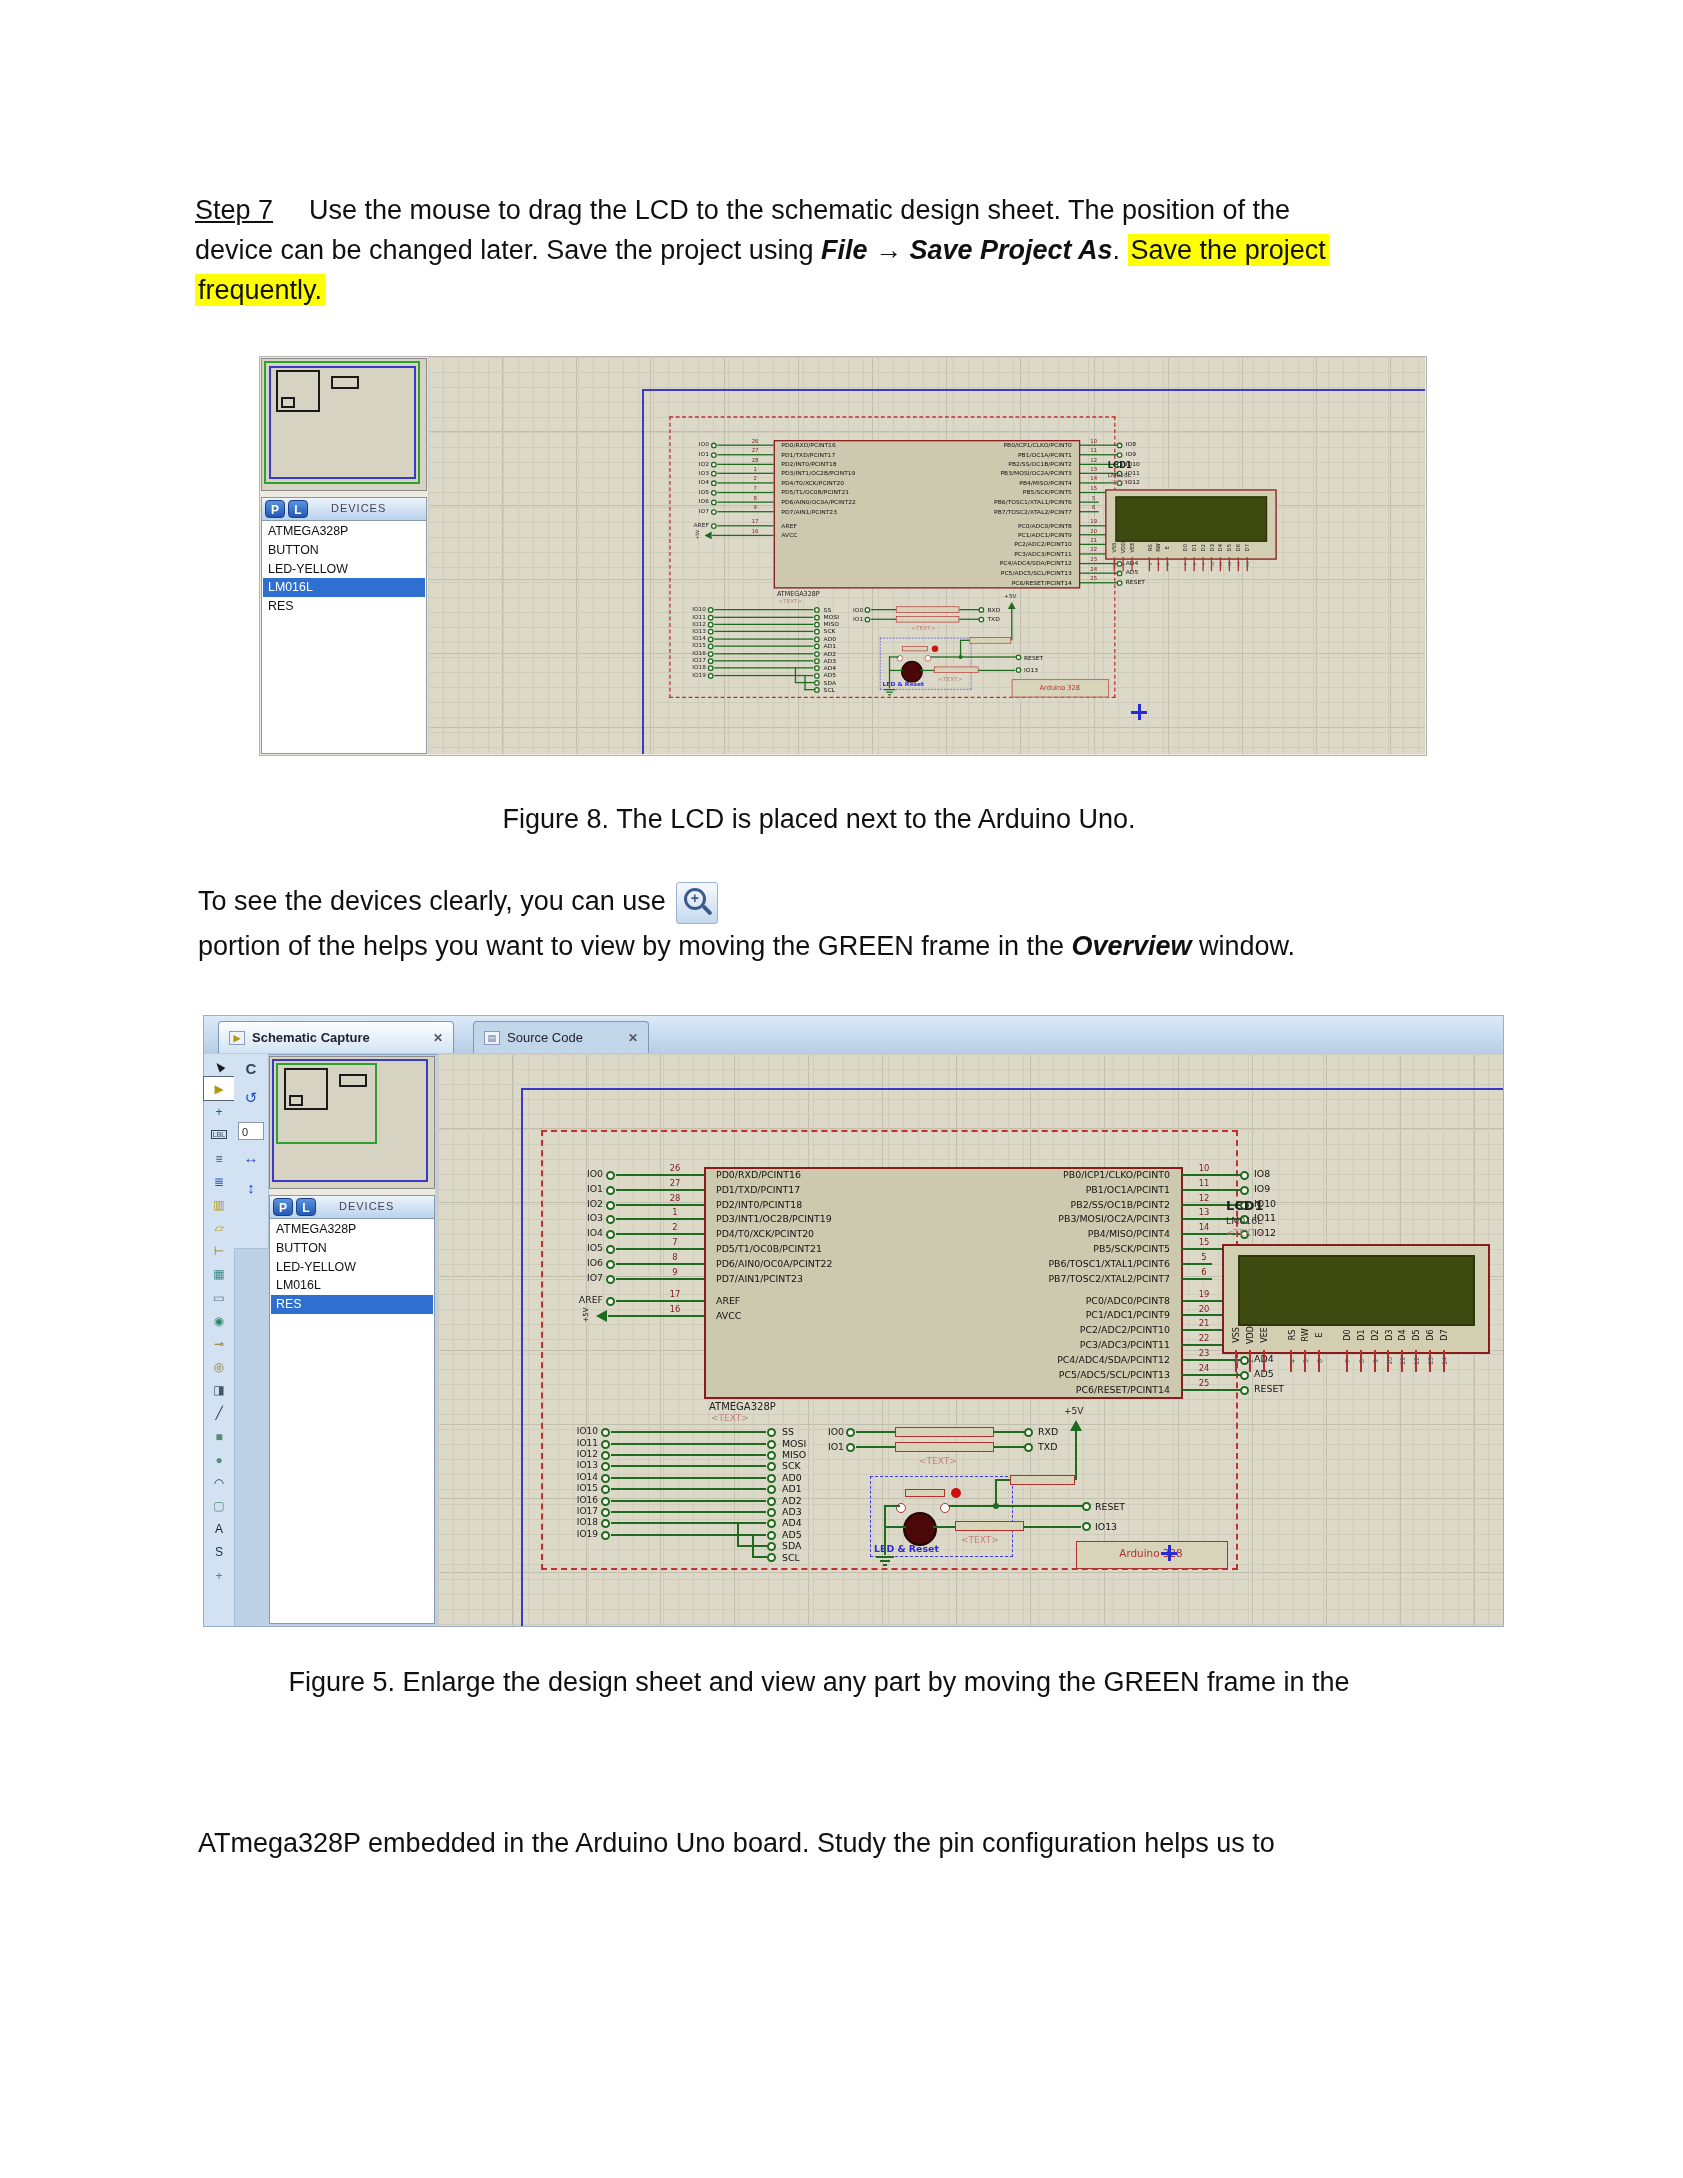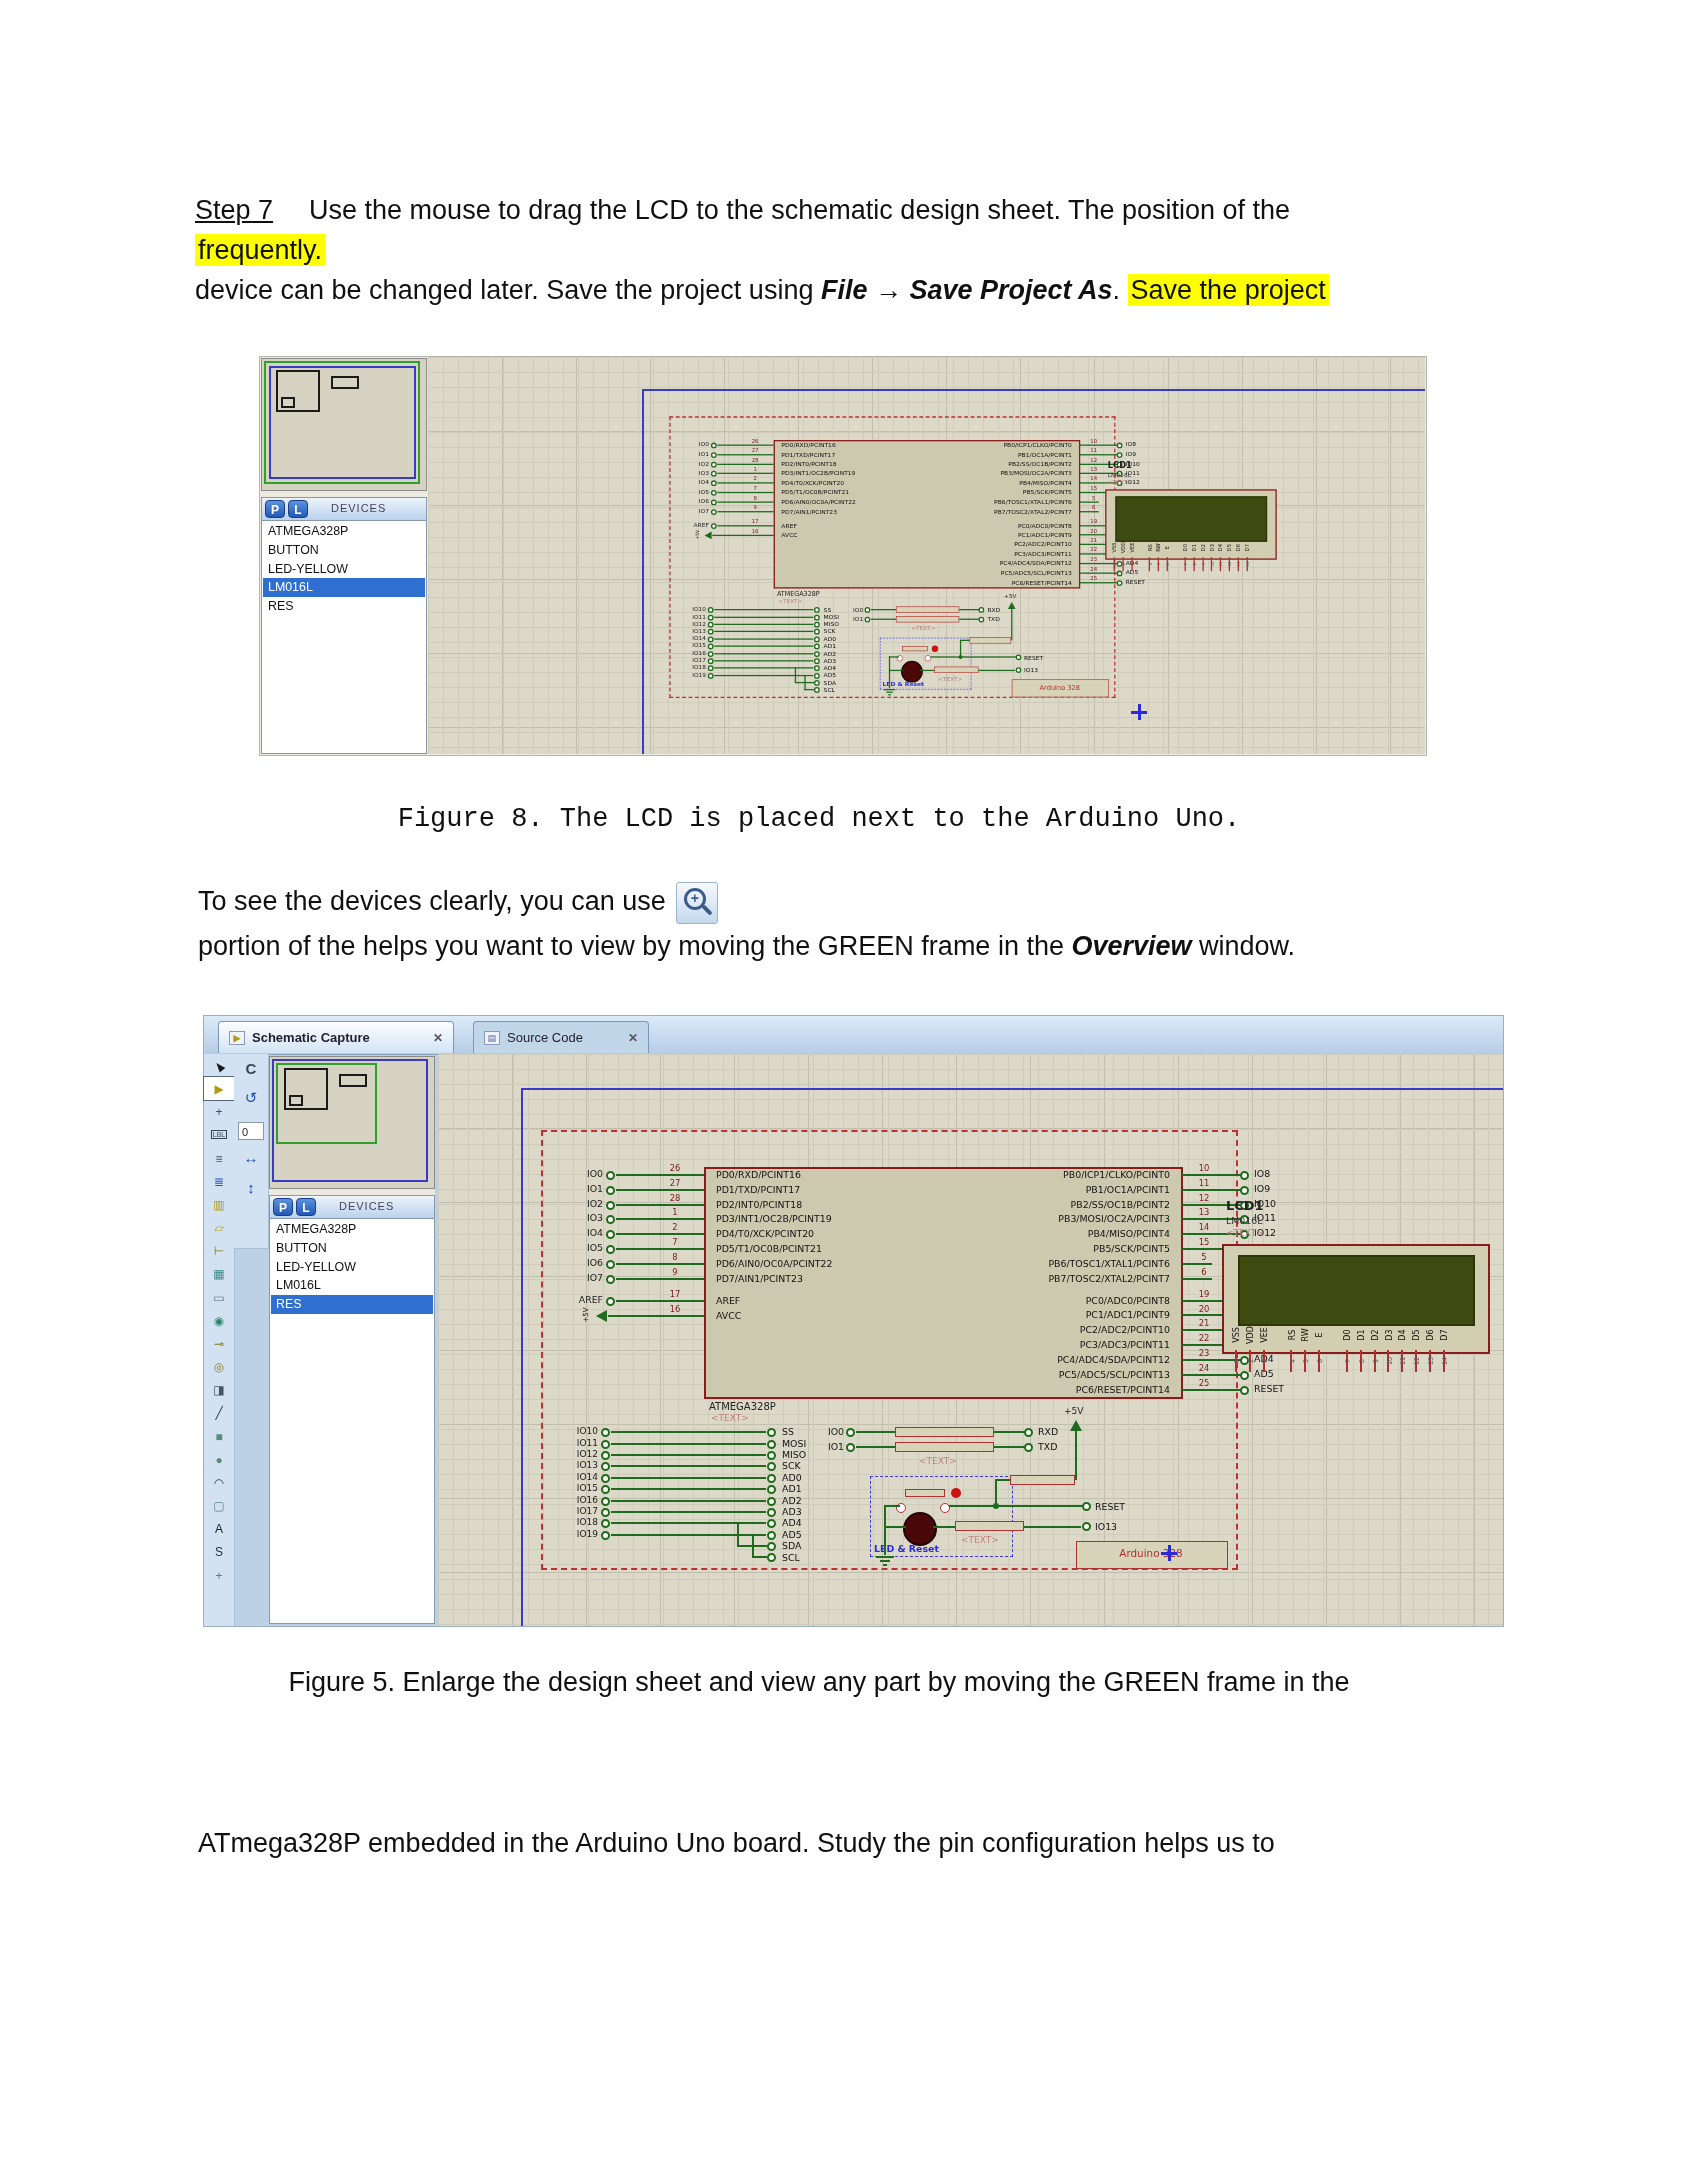--- a/index.html
+++ b/index.html
@@ -77,24 +77,24 @@
 </head>
 <body>
 
 <div class="page">
 
   <div class="para" style="left:195px;top:190px;">
     <div>
       <span class="u">Step 7</span><span>Use the mouse to drag the LCD to the schematic design sheet.  The position of the</span>
     </div>
     <div>
-      <mark>frequently.</mark>
+      <span>device can be changed later. Save the project using </span><span class="bi">File</span><span class="b"> → </span><span class="bi">Save Project As</span><span>.  </span><mark>Save the project</mark>
     </div>
     <div>
-      <span>device can be changed later. Save the project using </span><span class="bi">File</span><span class="b"> → </span><span class="bi">Save Project As</span><span>.  </span><mark>Save the project</mark>
+      <mark>frequently.</mark>
     </div>
   </div>
 
   <div class="fig8">
     <div class="panel" id="fig8-panel" style="position:absolute;">
         <div style="position: absolute; left: 0px; top: 0px; width: 166px; height: 133px; background: rgb(214, 211, 195); border: 1px solid rgb(138, 138, 138);">
           <div style="position: absolute; left: 2px; top: 2px; width: 156px; height: 123px; border: 2px solid rgb(47, 160, 47);"></div>
           <div style="position: absolute; left: 7px; top: 7px; width: 147px; height: 113px; border: 2px solid rgb(58, 58, 200);"></div>
           <div style="position: absolute; left: 14px; top: 11px; width: 44px; height: 42px; border: 2px solid rgb(26, 26, 26);"></div>
           <div style="position: absolute; left: 19px; top: 38px; width: 14px; height: 11px; border: 2px solid rgb(26, 26, 26);"></div>
@@ -397,21 +397,21 @@
             <div class="rot" style="position: absolute; left: 996px; top: 301px; width: 14px; height: 8px; font-size: 6.4px; color: rgb(85, 85, 85);">14</div>
           </div>
         </div>
       <div class="pan" style="position:absolute;left:703px;top:347px;width:16px;height:16px;">
         <div style="left:0;top:7px;width:16px;height:3px;"></div>
         <div style="left:7px;top:0;width:3px;height:16px;"></div>
       </div>
     </div>
   </div>
 
-  <div class="caption" style="top:804px;font-family:Liberation Mono, monospace;">Figure 8.  The LCD is placed next to the Arduino Uno.</div>
+  <div class="caption" style="top:804px;">Figure 8.  The LCD is placed next to the Arduino Uno.</div>
 
   <div class="para" style="left:198px;top:879px;line-height:44px;">
     <div>
       <span>To see the devices clearly, you can use</span><span class="zoombtn"><span class="zb-circle">+</span><span class="zb-handle"></span></span>
     </div>
     <div>
       <span>portion of the helps you want to view by moving the GREEN frame in the </span><span class="bi">Overview</span><span> window.</span>
     </div>
   </div>
 

